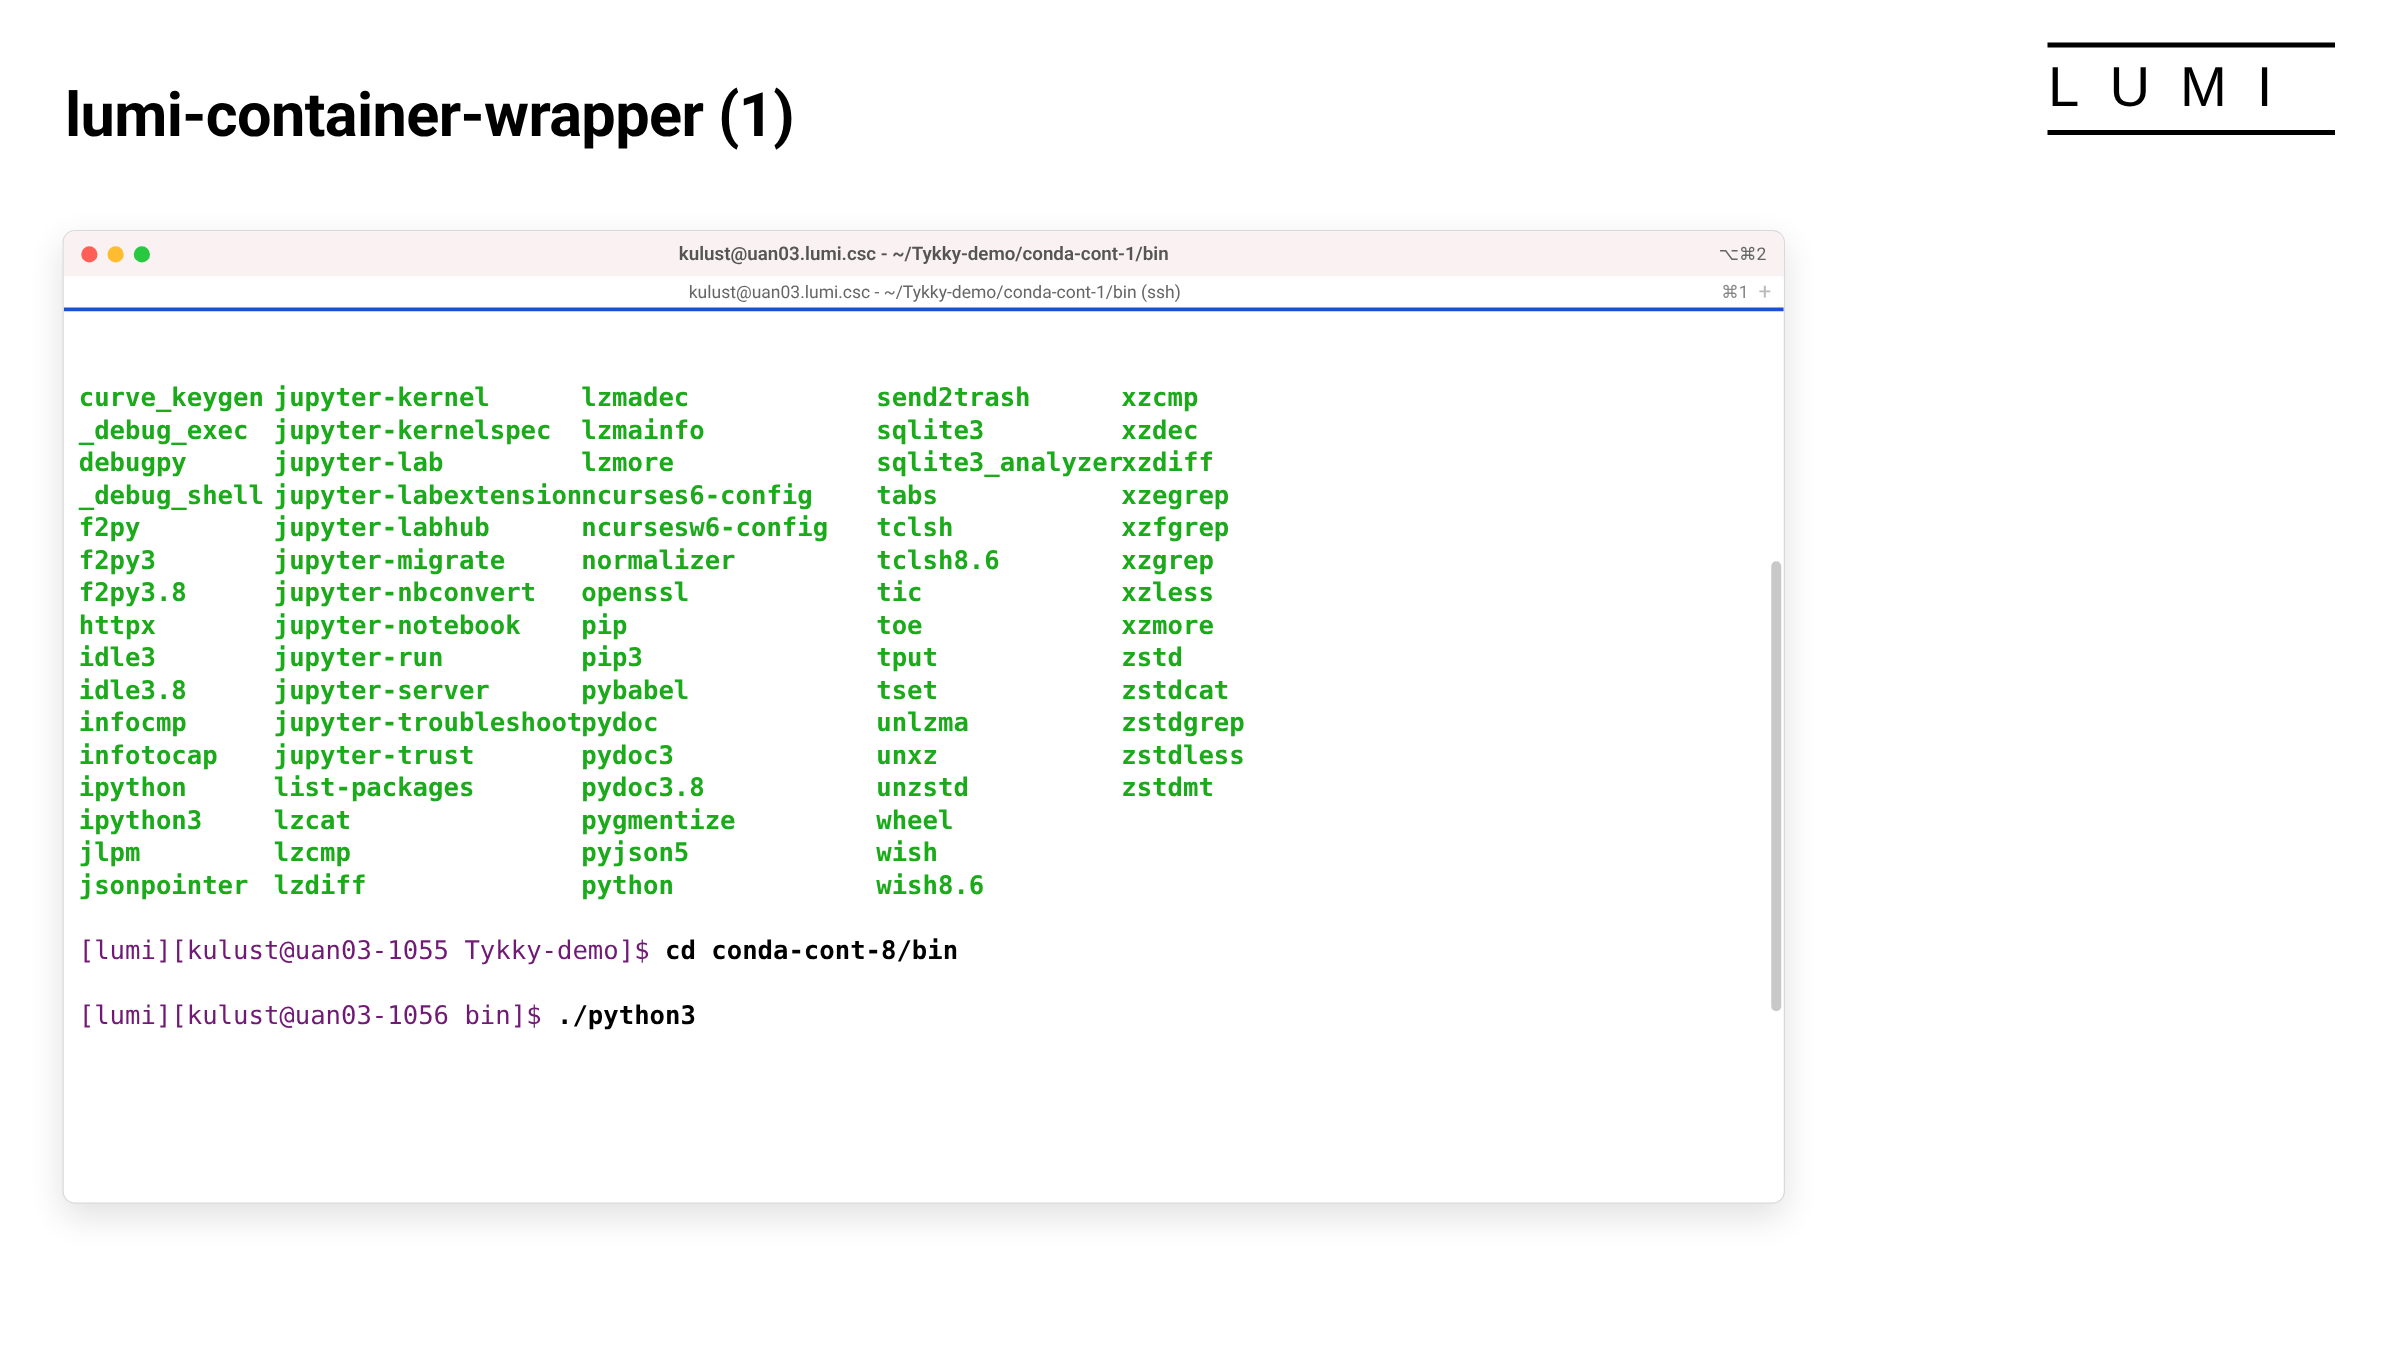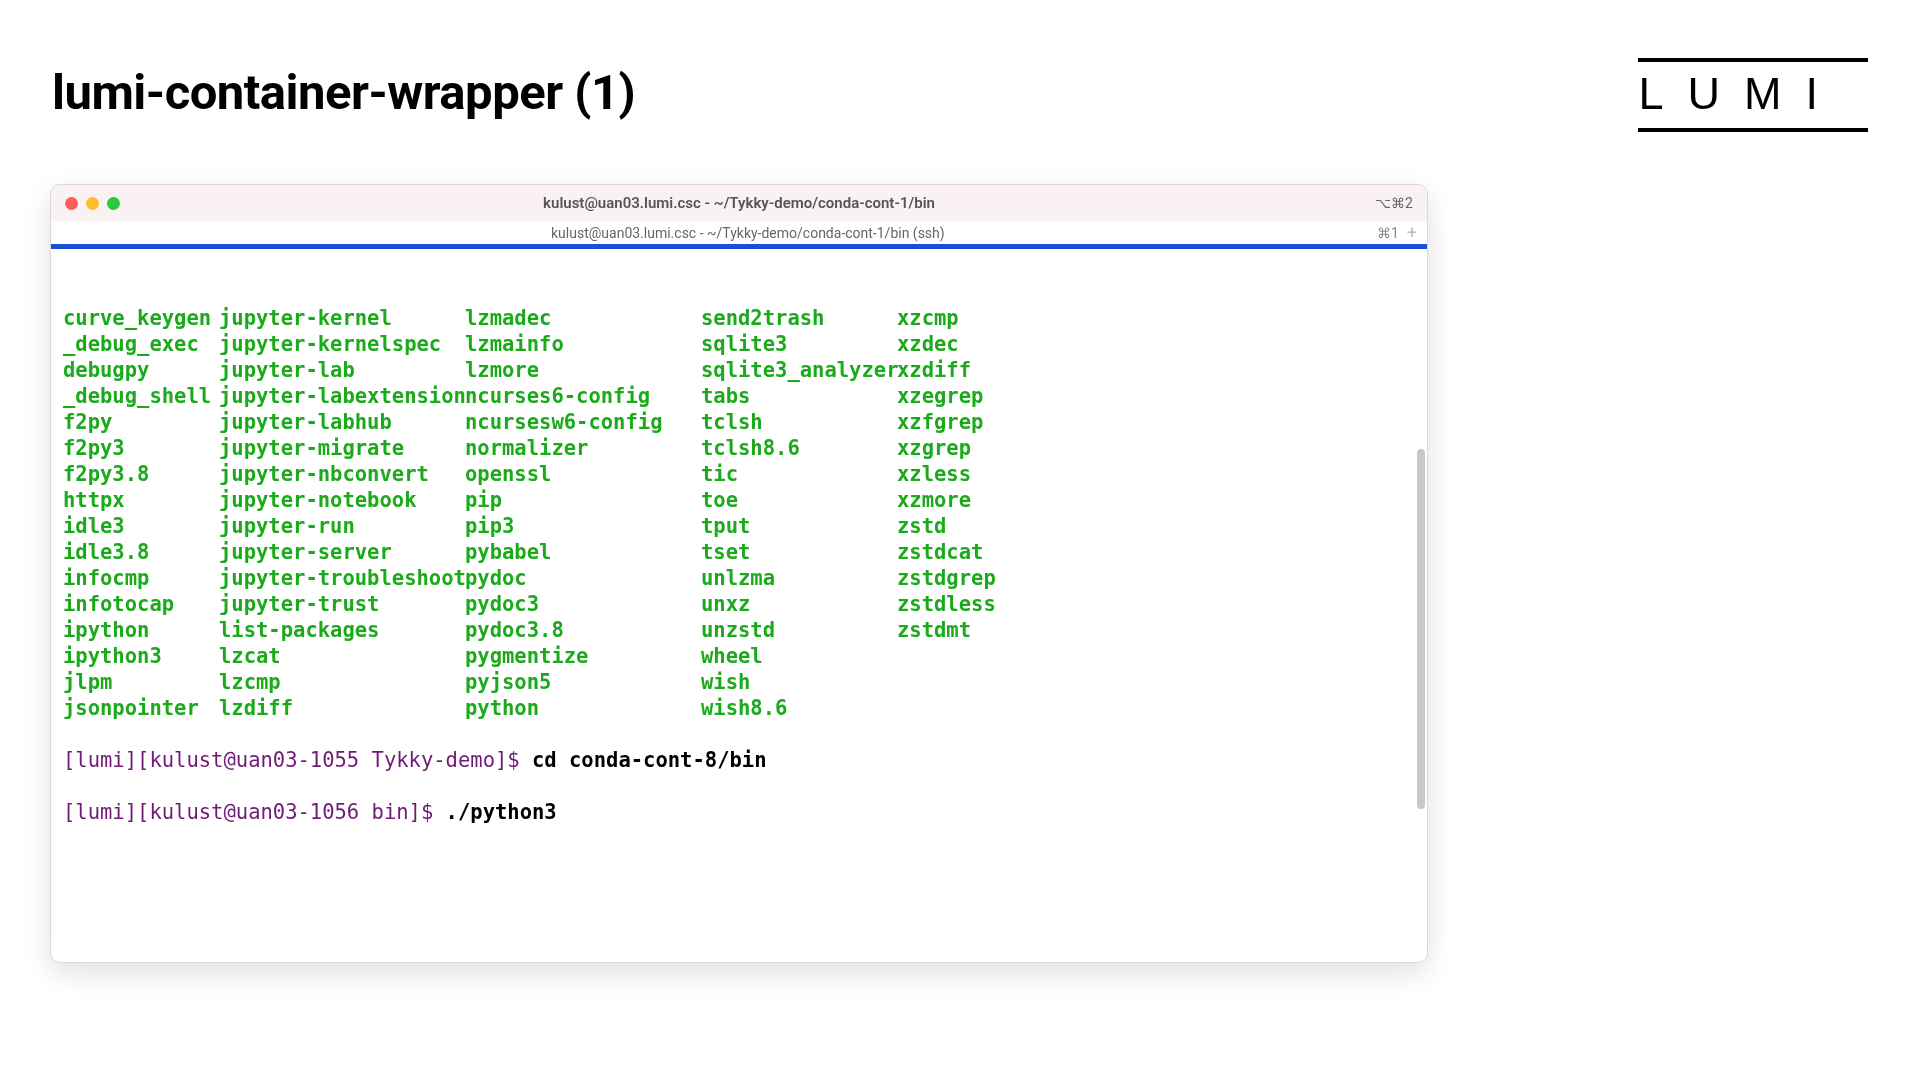--- a/index.html
+++ b/index.html
@@ -1,28 +1,28 @@
 <!DOCTYPE html>
 <html><head>
 <meta charset="utf-8">
 <style>
   * { margin:0; padding:0; box-sizing:border-box; }
   body { width:1920px; height:1080px; background:#fff; font-family:-apple-system,BlinkMacSystemFont,"Segoe UI",Roboto,sans-serif; overflow:hidden; position:relative; }
   .slide-title { position:absolute; top:64px; left:52px; font-size:49px; font-weight:700; letter-spacing:-.5px; color:#000; }
-  .logo { position:absolute; top:68px; right:78px; font-family:sans-serif; font-size:45px; font-weight:400; letter-spacing:24px; color:#000; text-align:center; }
+  .logo { position:absolute; top:44px; right:78px; font-family:sans-serif; font-size:45px; font-weight:400; letter-spacing:24px; color:#000; text-align:center; }
   .logo::before { content:""; display:block; width:230px; height:4px; background:#000; position:absolute; top:-10px; left:0; }
   .logo::after  { content:""; display:block; width:230px; height:4px; background:#000; position:absolute; bottom:-12px; left:0; }
   .term-win { position:absolute; top:184px; left:50px; width:1378px; height:779px; border:1px solid #d9d9d9; border-radius:10px; background:#fff; box-shadow:0 10px 28px rgba(0,0,0,.12); overflow:hidden; }
   .term-head { height:36px; background:#f9f1f2; display:flex; align-items:center; position:relative; }
   .tl { display:flex; gap:8px; padding-left:14px; }
   .tl span { width:13px; height:13px; border-radius:50%; display:block; }
   .tl .r{background:#ff5f57}.tl .y{background:#febc2e}.tl .g{background:#28c840}
   .term-head-title { position:absolute; width:100%; text-align:center; font-size:15px; font-weight:600; color:#555; pointer-events:none; }
   .term-head-right { position:absolute; right:14px; font-size:14px; color:#666; }
-  .term-tab { height:28px; background:#fff; border-bottom:5px solid #1d4ed8; display:flex; align-items:center; padding-left:500px; font-size:14px; color:#666; }
+  .term-tab { height:28px; background:#fff; border-bottom:3px solid #1d4ed8; display:flex; align-items:center; padding-left:500px; font-size:14px; color:#666; }
   .term-tab-right { position:absolute; right:10px; display:flex; align-items:center; gap:8px; font-size:14px; color:#888; }
   .term-tab-right .plus { font-size:18px; color:#bbb; }
   .term-body { padding:4px 8px 6px 12px; font-family:"Menlo","DejaVu Sans Mono","Consolas",monospace; font-size:20.5px; font-weight:600; line-height:26px; color:#000; white-space:pre; height:calc(100% - 64px); overflow:hidden; position:relative; }
   .ls-grid { display:flex; gap:0; }
   .ls-col { display:flex; flex-direction:column; }
   .ls-col span { color:#1aaa1a; }
   .c1{width:156px}.c2{width:246px}.c3{width:236px}.c4{width:196px}.c5{width:170px}
   .pline { white-space:pre; }
   .blue { color:#701a75; font-weight:400; }
   .scrollbar { position:absolute; top:200px; right:2px; width:8px; height:360px; background:#c8c8c8; border-radius:4px; }

